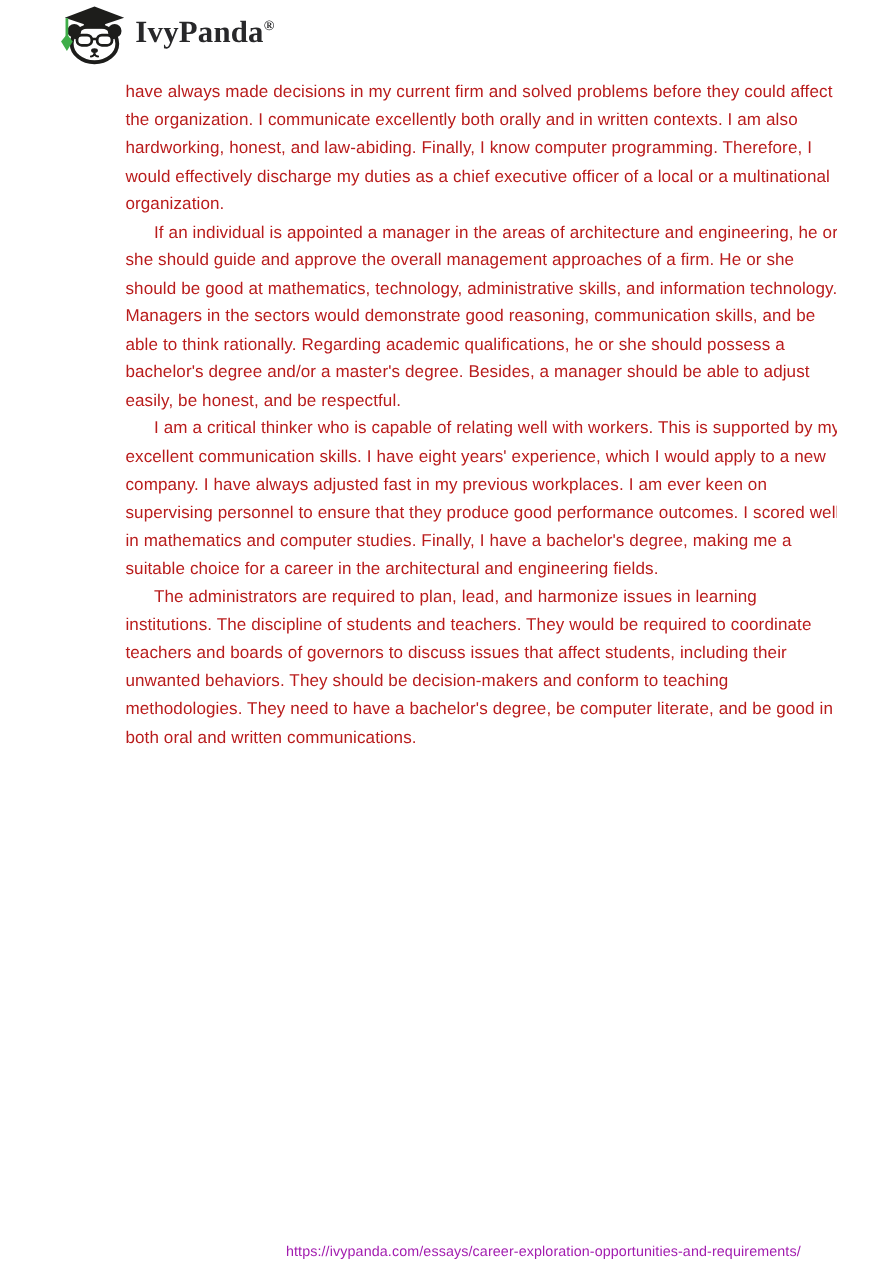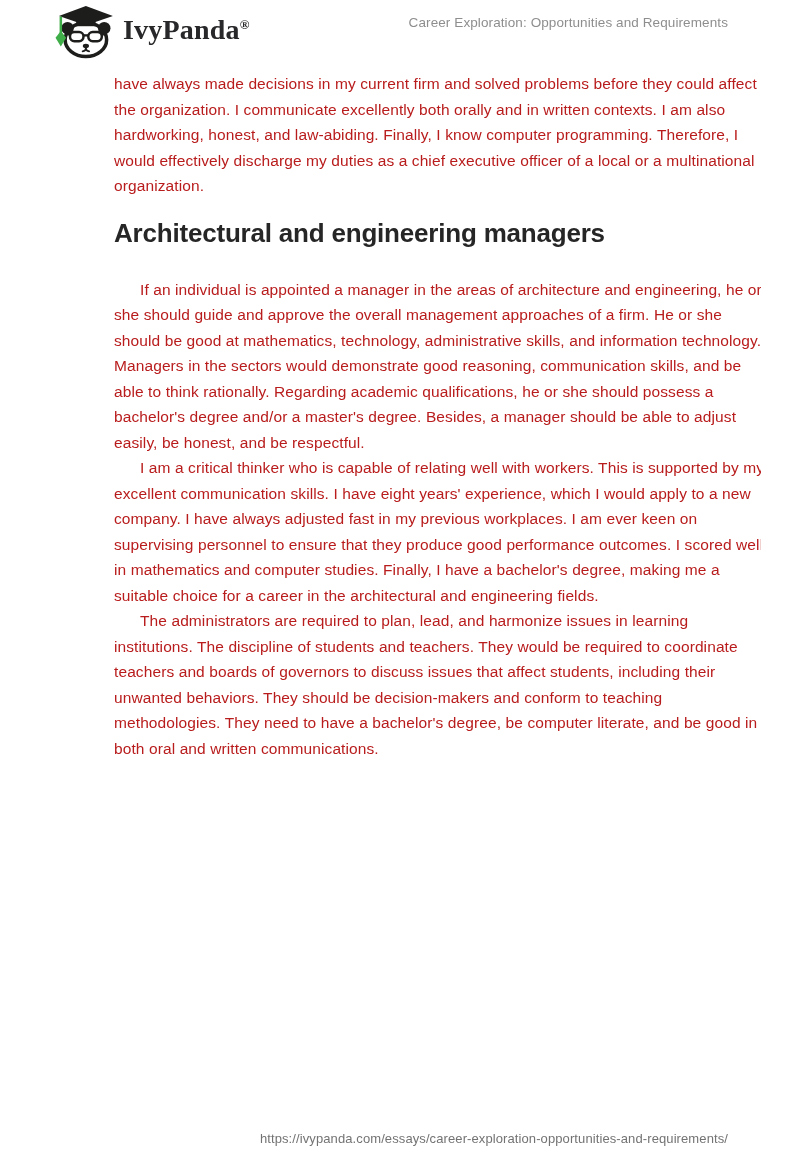--- a/index.html
+++ b/index.html
@@ -52,21 +52,21 @@
     margin: 14px 0 24px 0;
     font-size: 26px;
     line-height: 40px;
     font-weight: 700;
     color: #262626;
     letter-spacing: -0.2px;
   }
 
   
   .page-footer { position: absolute; right: 33px; bottom: 13px; }
-  .source-url { font-size: 13px; color: #737373; text-decoration: none; letter-spacing: 0.1px; }
+  .source-url { font-size: 13px; color: #a21caf; text-decoration: none; letter-spacing: 0.1px; }
 </style>
 </head>
 <body>
 
 <div class="page">
 
   <header class="page-header">
     <div class="brand">
       <span class="logo">
         <svg viewBox="0 0 64 56" width="62" height="54" aria-hidden="true">
@@ -87,26 +87,24 @@
 
           <rect x="25" y="14" width="20" height="8" fill="#1d1d1b"></rect>
           <polygon points="35,1 63,11.5 35,21 7,11.5" fill="#1d1d1b"></polygon>
 
           <line x1="9" y1="12" x2="9" y2="33" stroke="#3fae49" stroke-width="2.6"></line>
           <path d="M9,27 L3.5,34 L9,43 L14.5,34 Z" fill="#3fae49"></path>
         </svg>
       </span>
       <span class="brand-text"><span>IvyPanda</span><sup>®</sup></span>
     </div>
-    <div class="doc-title">Career Exploration: Opportunities and Requirements</div>
   </header>
 
   <main class="essay">
     <p>have always made decisions in my current firm and solved problems before they could affect the organization. I communicate excellently both orally and in written contexts. I am also hardworking, honest, and law-abiding. Finally, I know computer programming. Therefore, I would effectively discharge my duties as a chief executive officer of a local or a multinational organization.</p>
-    <h2>Architectural and engineering managers</h2>
     <p class="indent">If an individual is appointed a manager in the areas of architecture and engineering, he or she should guide and approve the overall management approaches of a firm. He or she should be good at mathematics, technology, administrative skills, and information technology. Managers in the sectors would demonstrate good reasoning, communication skills, and be able to think rationally. Regarding academic qualifications, he or she should possess a bachelor's degree and/or a master's degree. Besides, a manager should be able to adjust easily, be honest, and be respectful.</p>
     <p class="indent">I am a critical thinker who is capable of relating well with workers. This is supported by my excellent communication skills. I have eight years' experience, which I would apply to a new company. I have always adjusted fast in my previous workplaces. I am ever keen on supervising personnel to ensure that they produce good performance outcomes. I scored well in mathematics and computer studies. Finally, I have a bachelor's degree, making me a suitable choice for a career in the architectural and engineering fields.</p>
     <p class="indent">The administrators are required to plan, lead, and harmonize issues in learning institutions. The discipline of students and teachers. They would be required to coordinate teachers and boards of governors to discuss issues that affect students, including their unwanted behaviors. They should be decision-makers and conform to teaching methodologies. They need to have a bachelor's degree, be computer literate, and be good in both oral and written communications.</p>
   </main>
 
   <footer class="page-footer">
     <a href="#" class="source-url">https://ivypanda.com/essays/career-exploration-opportunities-and-requirements/</a>
   </footer>
 
 </div>

